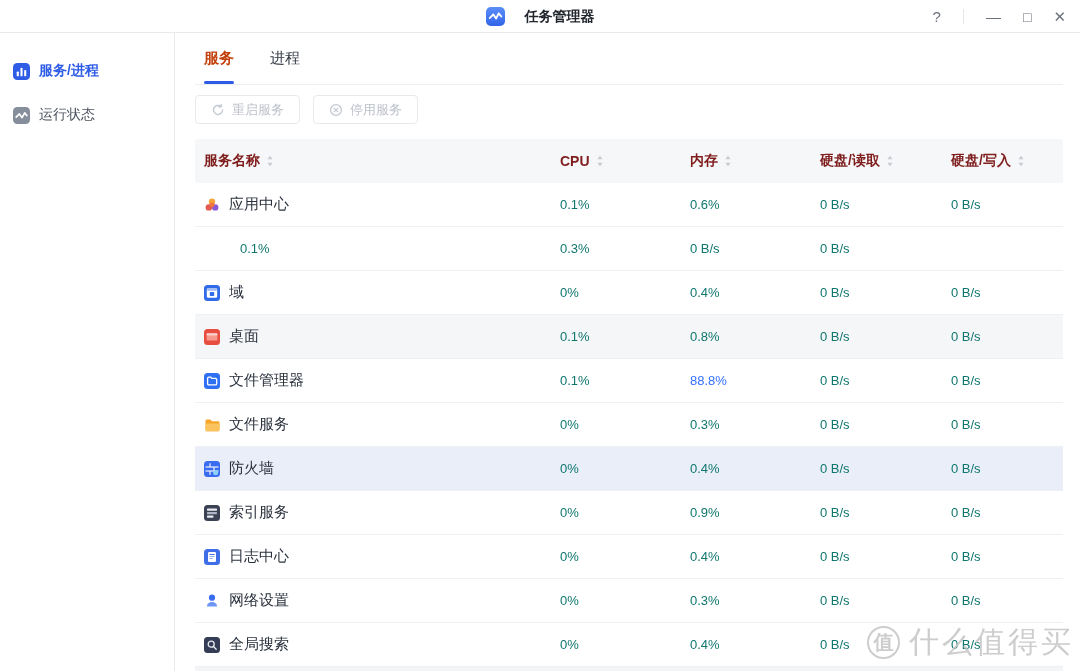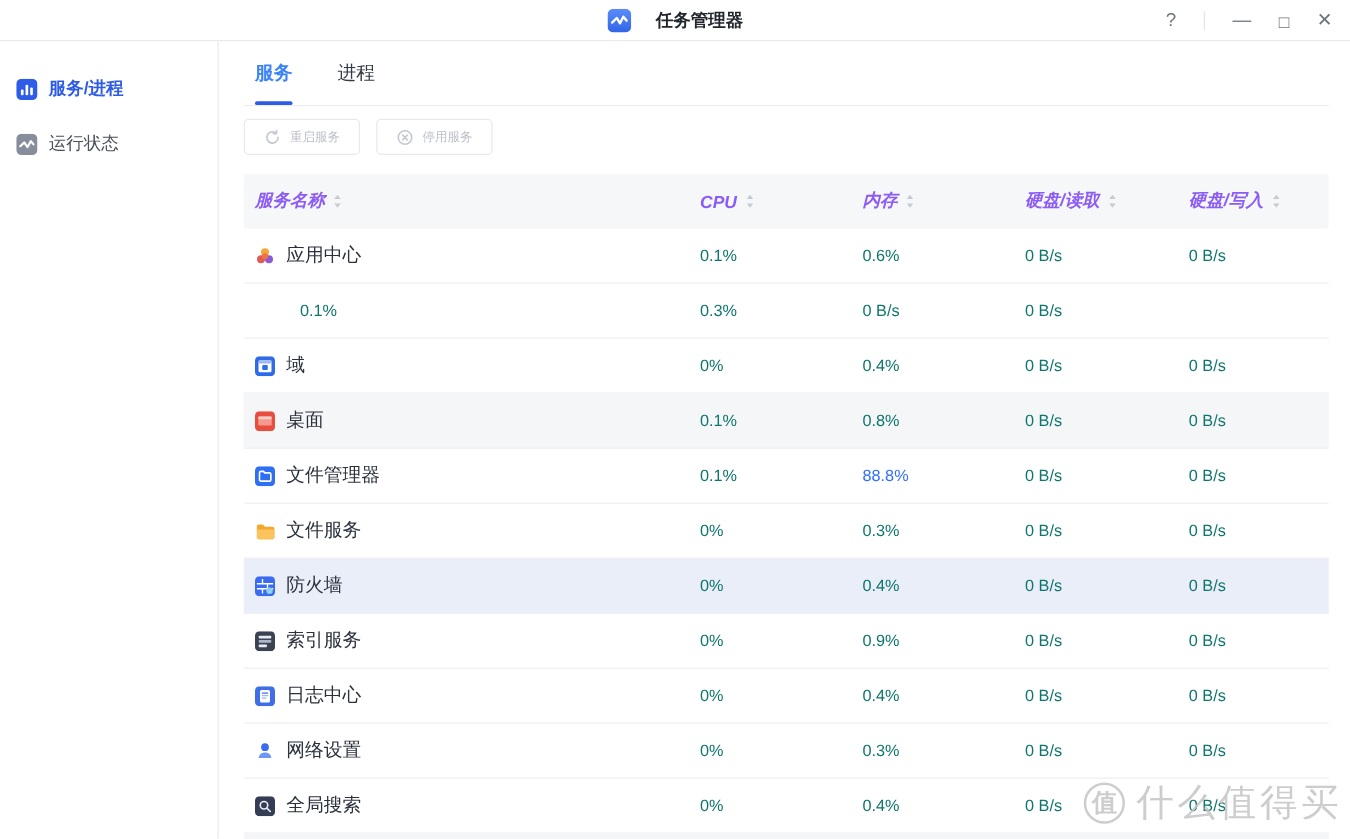--- a/index.html
+++ b/index.html
@@ -26,38 +26,38 @@
   .side-icon { width:17px; height:17px; display:inline-flex; }
   .side-icon svg { width:17px; height:17px; }
   .side-label { font-size:14px; color:#4a515c; }
   .side-item.active .side-label { color:#2e5ce6; font-weight:700; }
 
   .main { flex:1; padding:0 17px 0 20px; }
 
   
   .tabbar { height:52px; display:flex; align-items:center; gap:36px; border-bottom:1px solid #eceef0; padding-left:9px; }
   .tab { position:relative; height:100%; display:flex; align-items:center; font-size:15px; color:#333a45; font-weight:500; cursor:pointer; }
-  .tab.active { color:#3b82f6; font-weight:700; }
+  .tab.active { color:#c2410c; font-weight:700; }
   .tab-underline { position:absolute; left:50%; transform:translateX(-50%); bottom:0; width:30px; height:3px;
                    border-radius:2px; background:#2e5ce6; display:none; }
   .tab.active .tab-underline { display:block; }
 
   
   .toolbar { margin-top:10px; display:flex; gap:13px; }
   .btn { display:inline-flex; align-items:center; gap:7px; height:29px; padding:0 15px;
          background:#fff; border:1px solid #e7e9ec; border-radius:4px;
-         font-size:10px; color:#bcc1c9; font-family:inherit; cursor:default; }
+         font-size:13px; color:#bcc1c9; font-family:inherit; cursor:default; }
   .btn-icon { display:inline-flex; width:14px; height:14px; }
   .btn-icon svg { width:14px; height:14px; }
 
   
   .table { margin-top:15px; }
   .trow, .thead { display:grid; grid-template-columns:320px 130px 130px 131px 1fr; align-items:center; height:44px; }
   .thead { background:#f6f7f8; border-radius:3px; }
-  .th { display:flex; align-items:center; gap:6px; font-size:14px; font-weight:700; color:#8b5cf6; cursor:pointer;font-style:italic; }
+  .th { display:flex; align-items:center; gap:6px; font-size:14px; font-weight:700; color:#7f1d1d; cursor:pointer; }
   .th-name { padding-left:9px; }
   .th-num, .cell-num { padding-left:45px; position:relative; }
   .th-num::before { content:''; position:absolute; left:0; top:14px; bottom:14px; width:1px; background:#e4e7ea; }
   .sort { display:inline-flex; width:8px; height:12px; }
 
   .trow { border-bottom:1px solid #eef0f3; cursor:pointer; }
   .trow.row-hover { background:#f5f6f7; }
   .trow.row-selected { background:#e9eef9; }
   .cell-name { display:flex; align-items:center; gap:9px; padding-left:9px; }
   .row-icon { width:16px; height:16px; display:inline-flex; flex:none; }

